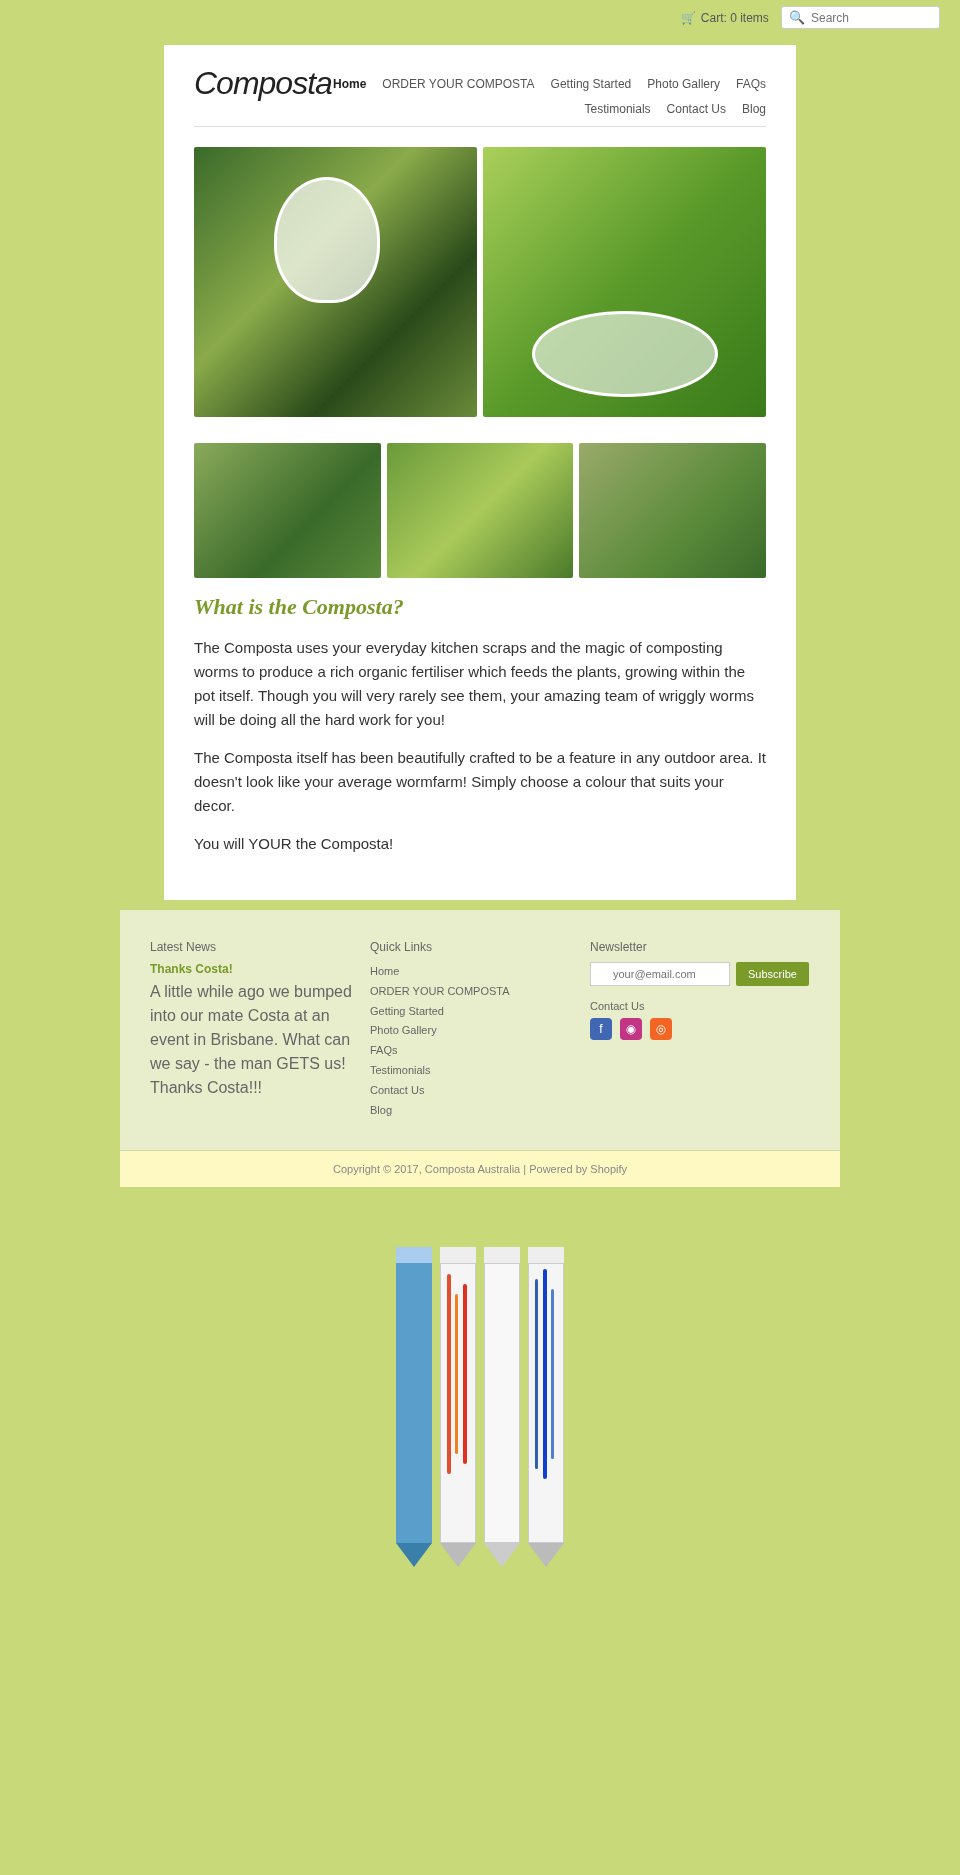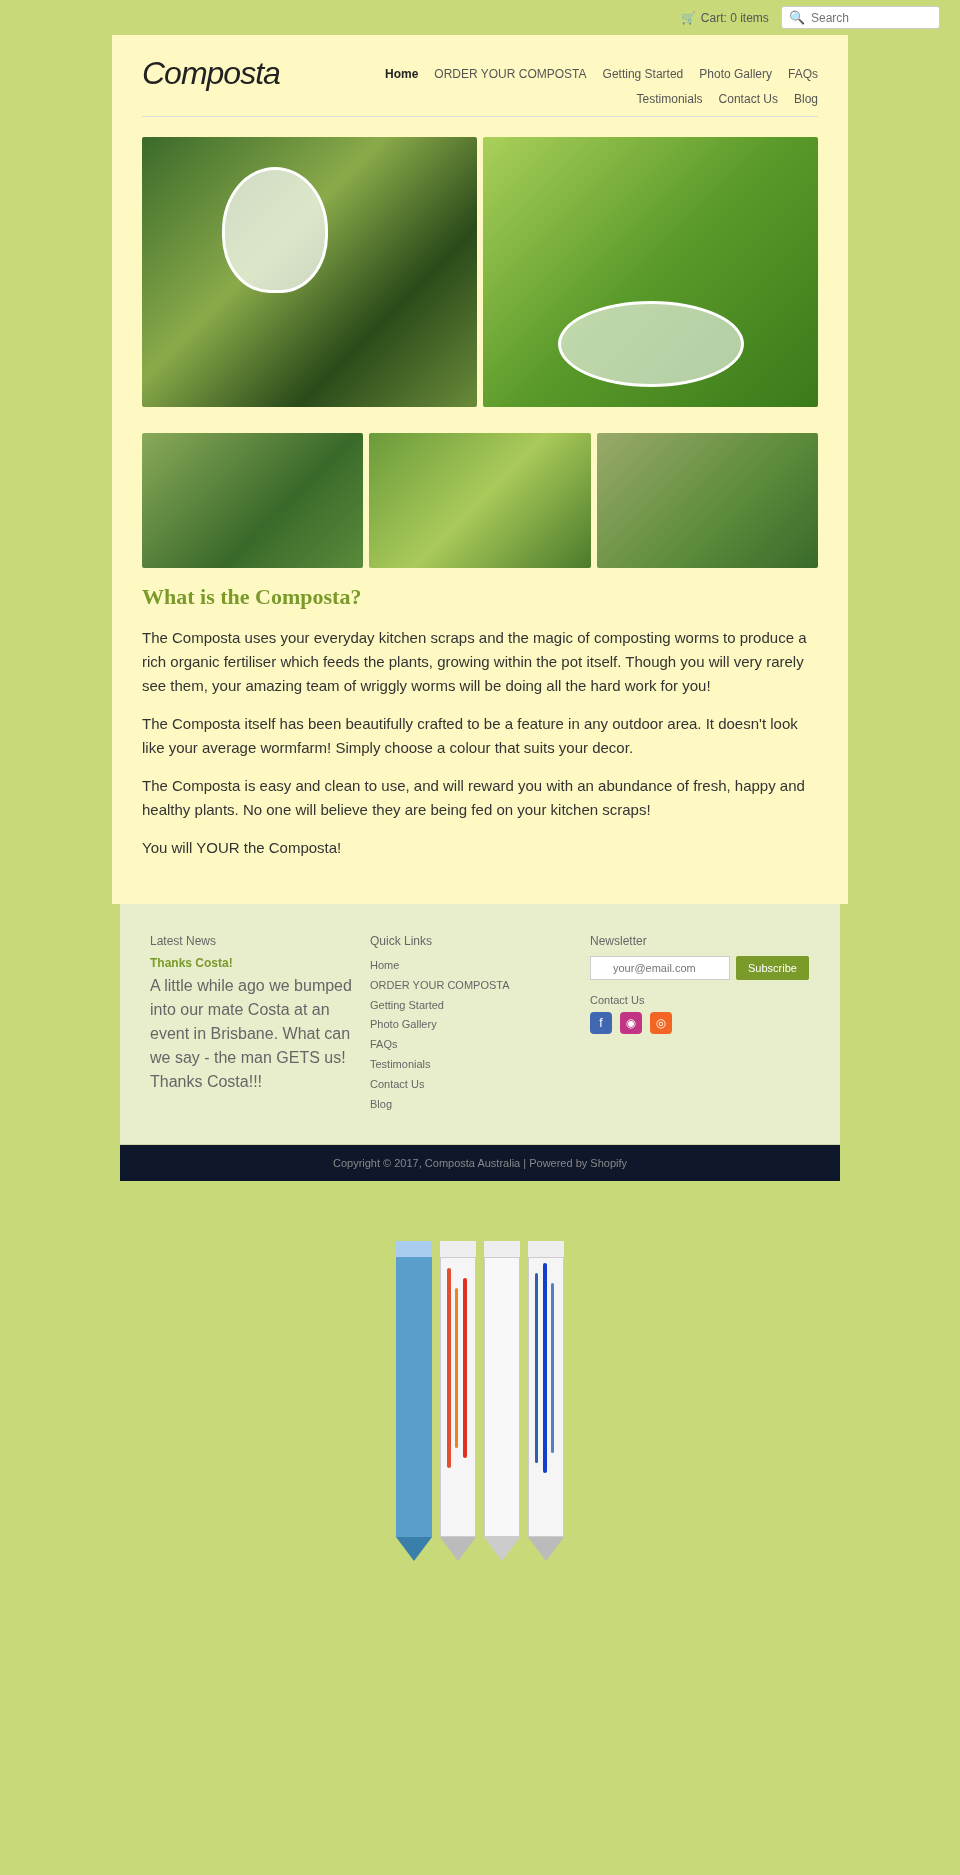--- a/index.html
+++ b/index.html
@@ -39,23 +39,23 @@
     .search-box input {
       border: none;
       outline: none;
       font-size: 12px;
       width: 120px;
       color: #999;
     }
 
     
     .main-container {
-      width: 736px;
-      margin: 0 auto;
-      background: #fef9c3;
+      width: 632px;
+      margin: 10px auto;
+      background: #ffffff;
     }
 
     
     .site-header {
       padding: 20px 30px 0 30px;
     }
     .nav-wrapper {
       display: flex;
       align-items: center;
       justify-content: space-between;
@@ -181,20 +181,21 @@
     }
 
     
     .content-text {
       padding: 0 30px 30px 30px;
     }
     .section-heading {
       color: #7a9a2a;
       font-size: 22px;
       font-family: Georgia, serif;
+      font-style: italic;
       margin-bottom: 16px;
     }
     .content-text p {
       line-height: 1.6;
       margin-bottom: 14px;
       font-size: 15px;
       color: #333;
     }
 
     
@@ -272,21 +273,21 @@
       justify-content: center;
       color: white;
       font-size: 12px;
     }
     .social-fb { background: #4267B2; }
     .social-ig { background: #C13584; }
     .social-rss { background: #f26522; }
 
     
     .copyright-bar {
-      background: #0f172a;
+      background: #fef9c3;
       text-align: center;
       padding: 12px;
       font-size: 11px;
       color: #888;
       width: 720px;
       margin: 0 auto;
       border-top: 1px solid #d0d8a8;
     }
 
     
@@ -381,21 +382,20 @@
     <div class="image-row-3">
       <div class="img-small img-people"></div>
       <div class="img-small img-greens"></div>
       <div class="img-small img-kids"></div>
     </div>
 
     <div class="content-text">
       <h2 class="section-heading">What is the Composta?</h2>
       <p>The Composta uses your everyday kitchen scraps and the magic of composting worms to produce a rich organic fertiliser which feeds the plants, growing within the pot itself.  Though you will very rarely see them, your amazing team of wriggly worms will be doing all the hard work for you!</p>
       <p>The Composta itself has been beautifully crafted to be a feature in any outdoor area.  It doesn't look like your average wormfarm!  Simply choose a colour that suits your decor.</p>
-      <p>The Composta is easy and clean to use, and will reward you with an abundance of fresh, happy and healthy plants.  No one will believe they are being fed on your kitchen scraps!</p>
       <p>You will YOUR the Composta!</p>
     </div>
 
   </div>
 
   <div class="site-footer">
     <div class="footer-grid">
 
       <div>
         <div class="footer-col-title">Latest News</div>

